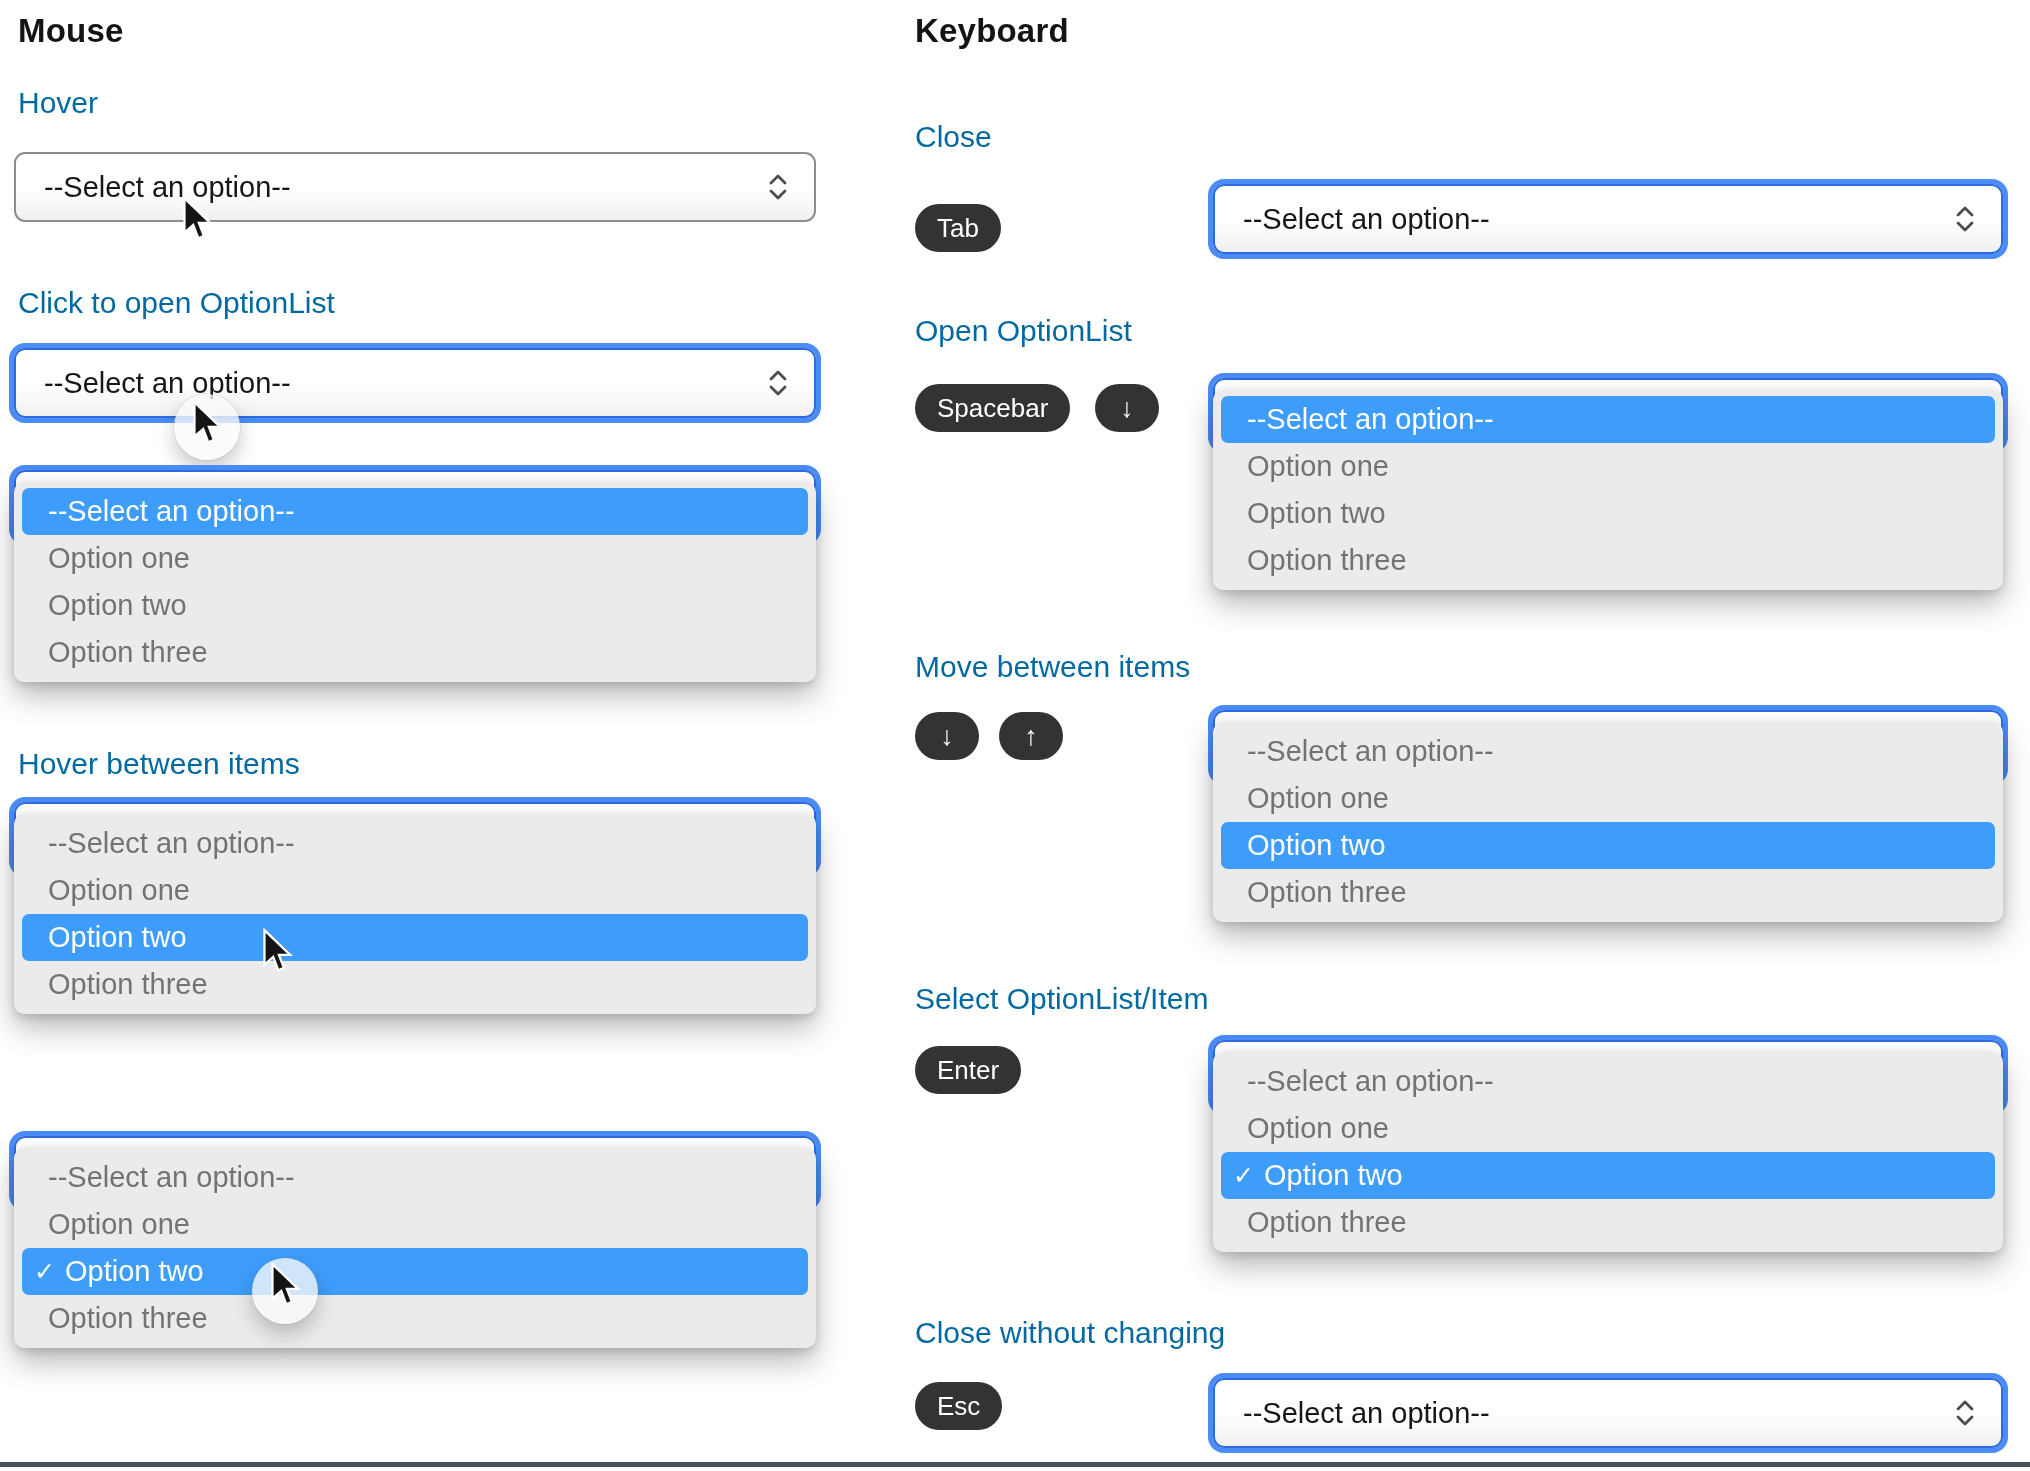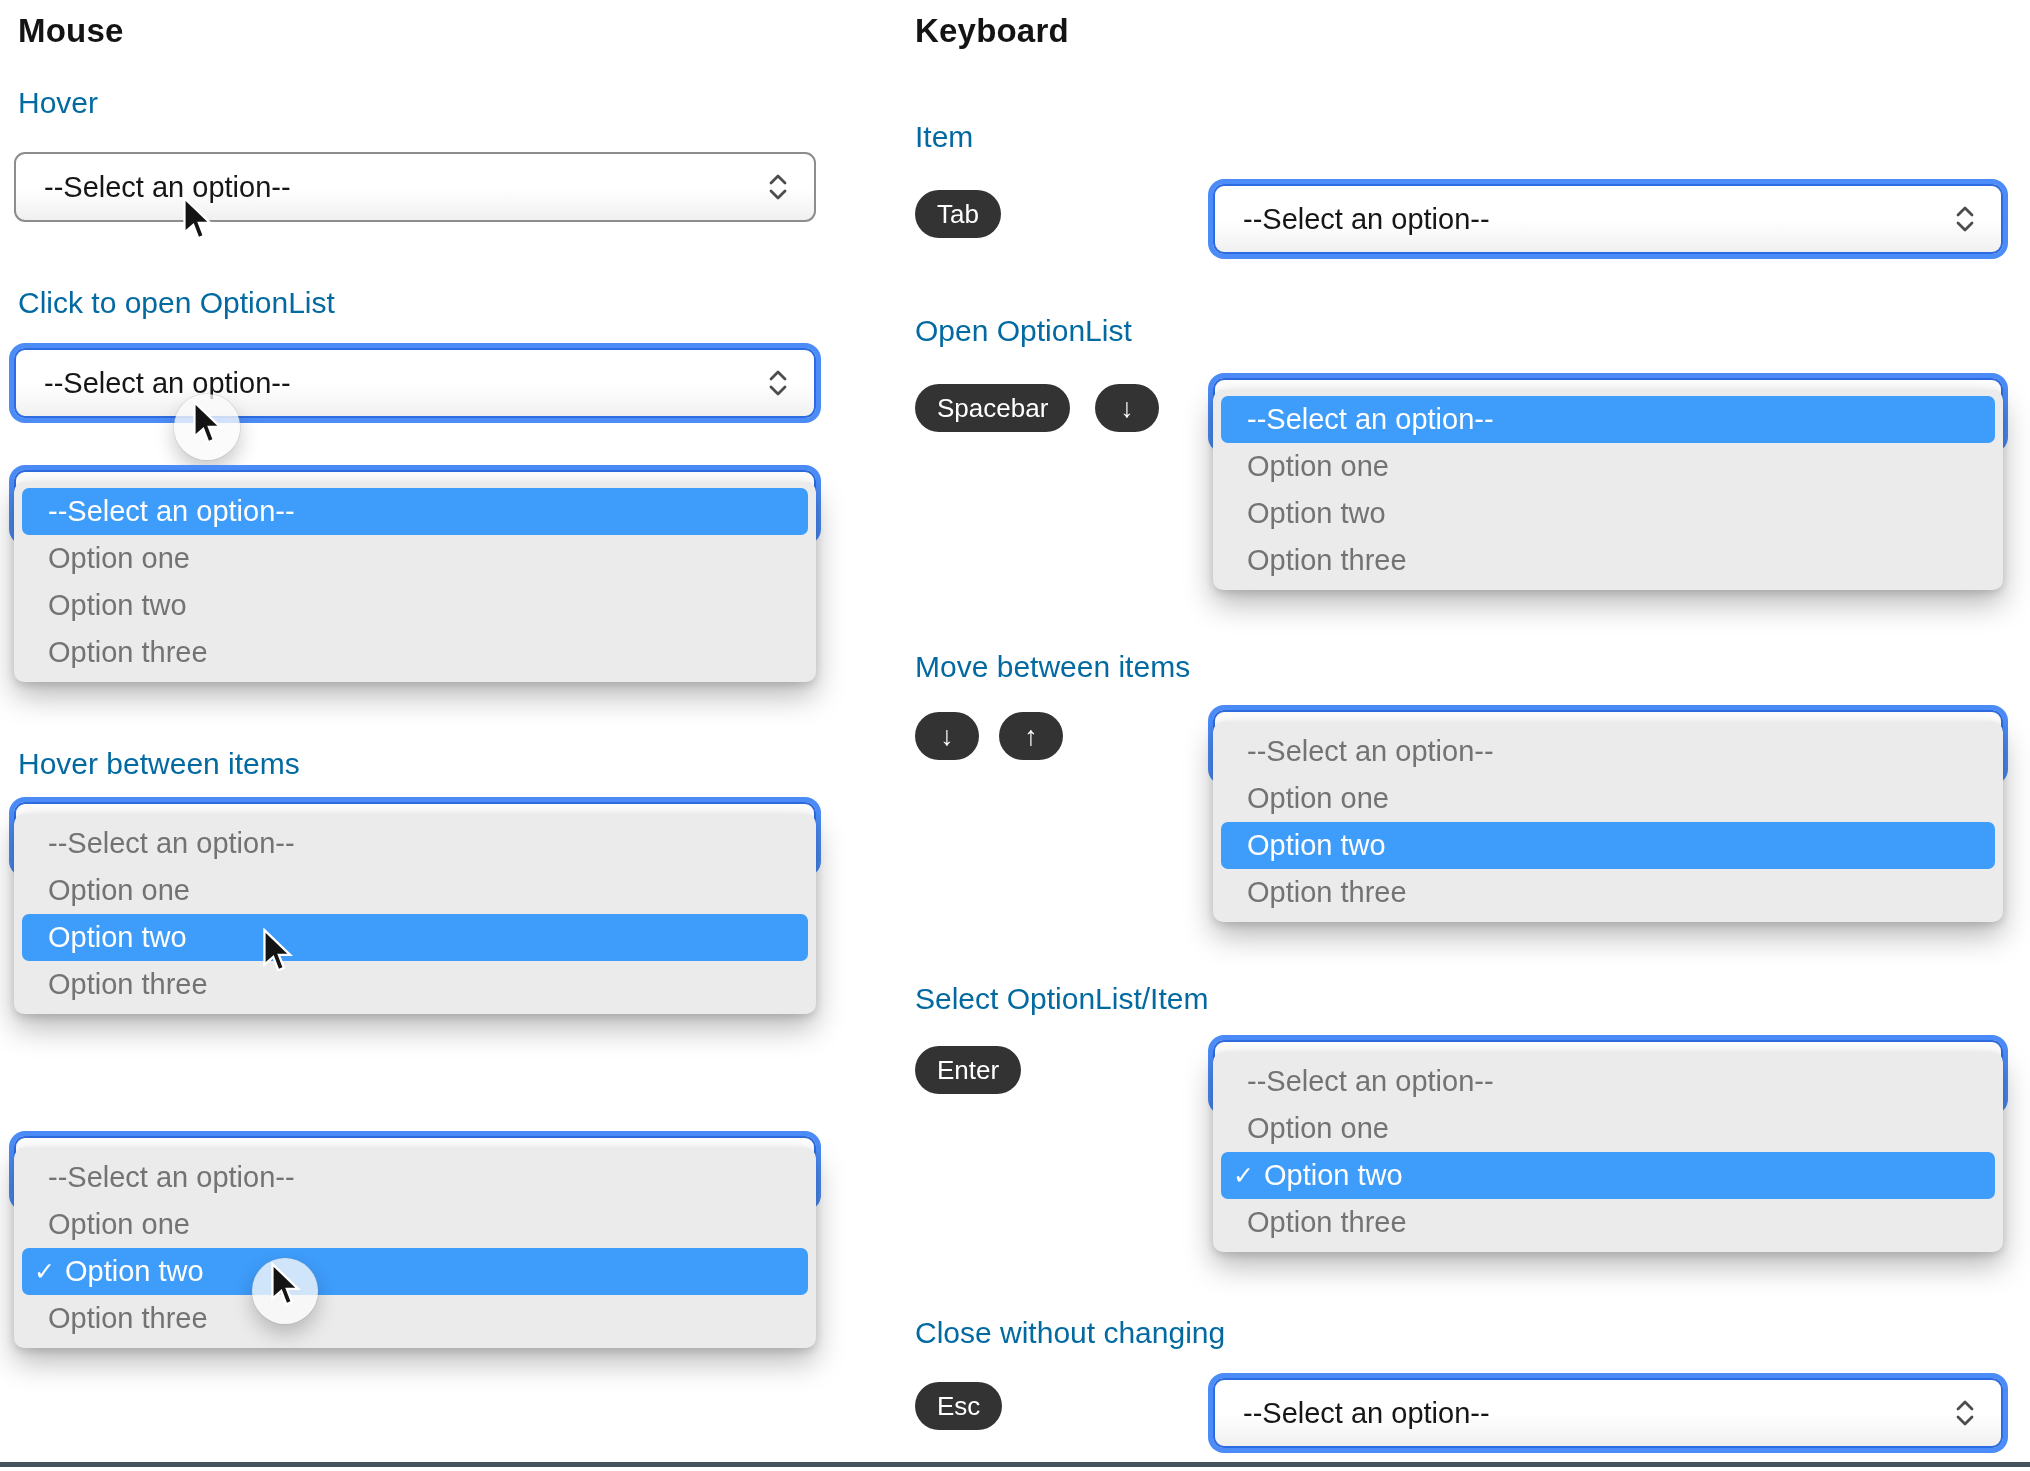--- a/index.html
+++ b/index.html
@@ -121,22 +121,22 @@
       <div class="row">Option three</div>
     </div>
   </div>
   <div class="halo" style="left:252px;top:1258px;"></div>
   <svg class="cursor" style="left:268px;top:1262px;" width="34" height="46" viewBox="0 0 16 22">
     <path d="M2,1 L2,17.5 L6.2,13.8 L8.6,20.2 L11.3,19.1 L8.9,12.9 L14.3,12.9 Z" fill="#141414" stroke="#ffffff" stroke-width="1.1"></path>
   </svg>
 
   <div class="col-title" style="left:915px;top:12px;">Keyboard</div>
 
-  <div class="sec-label" style="left:915px;top:120px;">Item</div>
-  <div class="key" style="left:915px;top:190px;">Tab</div>
+  <div class="sec-label" style="left:915px;top:120px;">Close</div>
+  <div class="key" style="left:915px;top:204px;">Tab</div>
   <div class="sel focused" style="left:1213px;top:184px;width:790px;">
     <span class="sel-txt">--Select an option--</span>
     <svg class="chev" width="24" height="32" viewBox="0 0 24 32">
       <path d="M5 12 L12 5 L19 12" fill="none" stroke="#4c4c4c" stroke-width="2.8" stroke-linecap="round" stroke-linejoin="round"></path>
       <path d="M5 20 L12 27 L19 20" fill="none" stroke="#4c4c4c" stroke-width="2.8" stroke-linecap="round" stroke-linejoin="round"></path>
     </svg>
   </div>
 
   <div class="sec-label" style="left:915px;top:314px;">Open OptionList</div>
   <div class="key" style="left:915px;top:384px;">Spacebar</div>

